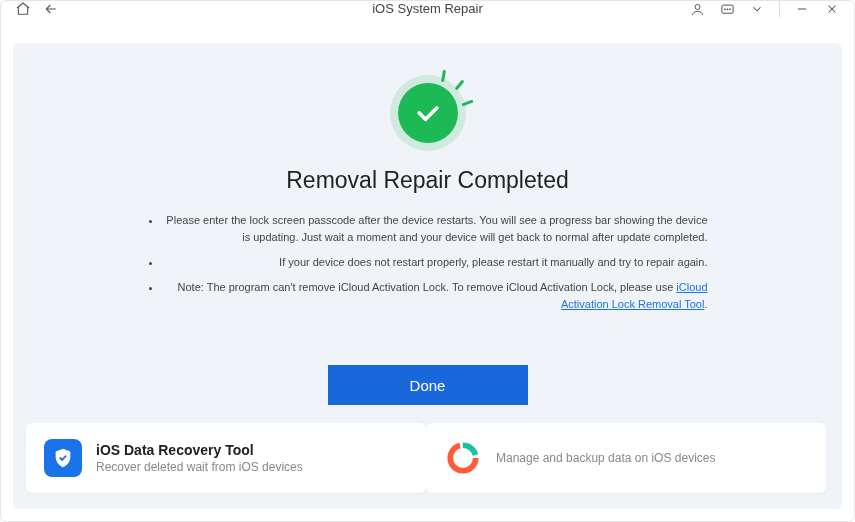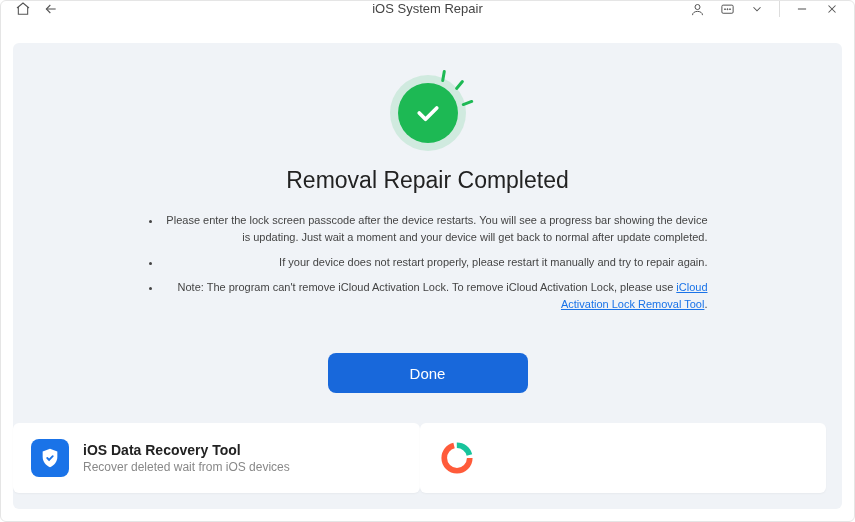--- a/index.html
+++ b/index.html
@@ -114,34 +114,34 @@
     margin-bottom: 8px;
     list-style: disc;
     margin-left: 14px;
     text-align: right;
   }
   .bullets a {
     color: #1a73e8;
     text-decoration: underline;
   }
   .done-btn {
-    margin-top: 32px;
+    margin-top: 44px;
     width: 200px;
     height: 40px;
     background: #1868db;
     color: #fff;
     border: none;
-    border-radius: 8px;
+    border-radius: 0;
     font-size: 15px;
     cursor: pointer;
   }
   .promo-row {
     position: absolute;
     bottom: 16px;
-    left: 0;
+    left: 13px;
     right: 16px;
     display: flex;
   }
   .promo-card {
     flex: 1;
     background: #fff;
     border-radius: 6px;
     padding: 16px 18px;
     display: flex;
     align-items: center;
@@ -264,17 +264,18 @@
         </div>
       </div>
       <div class="promo-card">
         <div class="promo-icon orange">
           <svg width="34" height="34" viewBox="0 0 24 24">
               <circle cx="12" cy="12" r="9" fill="none" stroke="#ff5b3a" stroke-width="4" stroke-dasharray="40 20"></circle>
               <circle cx="12" cy="12" r="9" fill="none" stroke="#18c49c" stroke-width="4" stroke-dasharray="12 48" stroke-dashoffset="-42"></circle>
             </svg>
         </div>
         <div class="promo-text">
+          <p>Manage and backup data on iOS devices</p>
         </div>
       </div>
     </div>
   </div>
 </div>
 
 </body></html>

